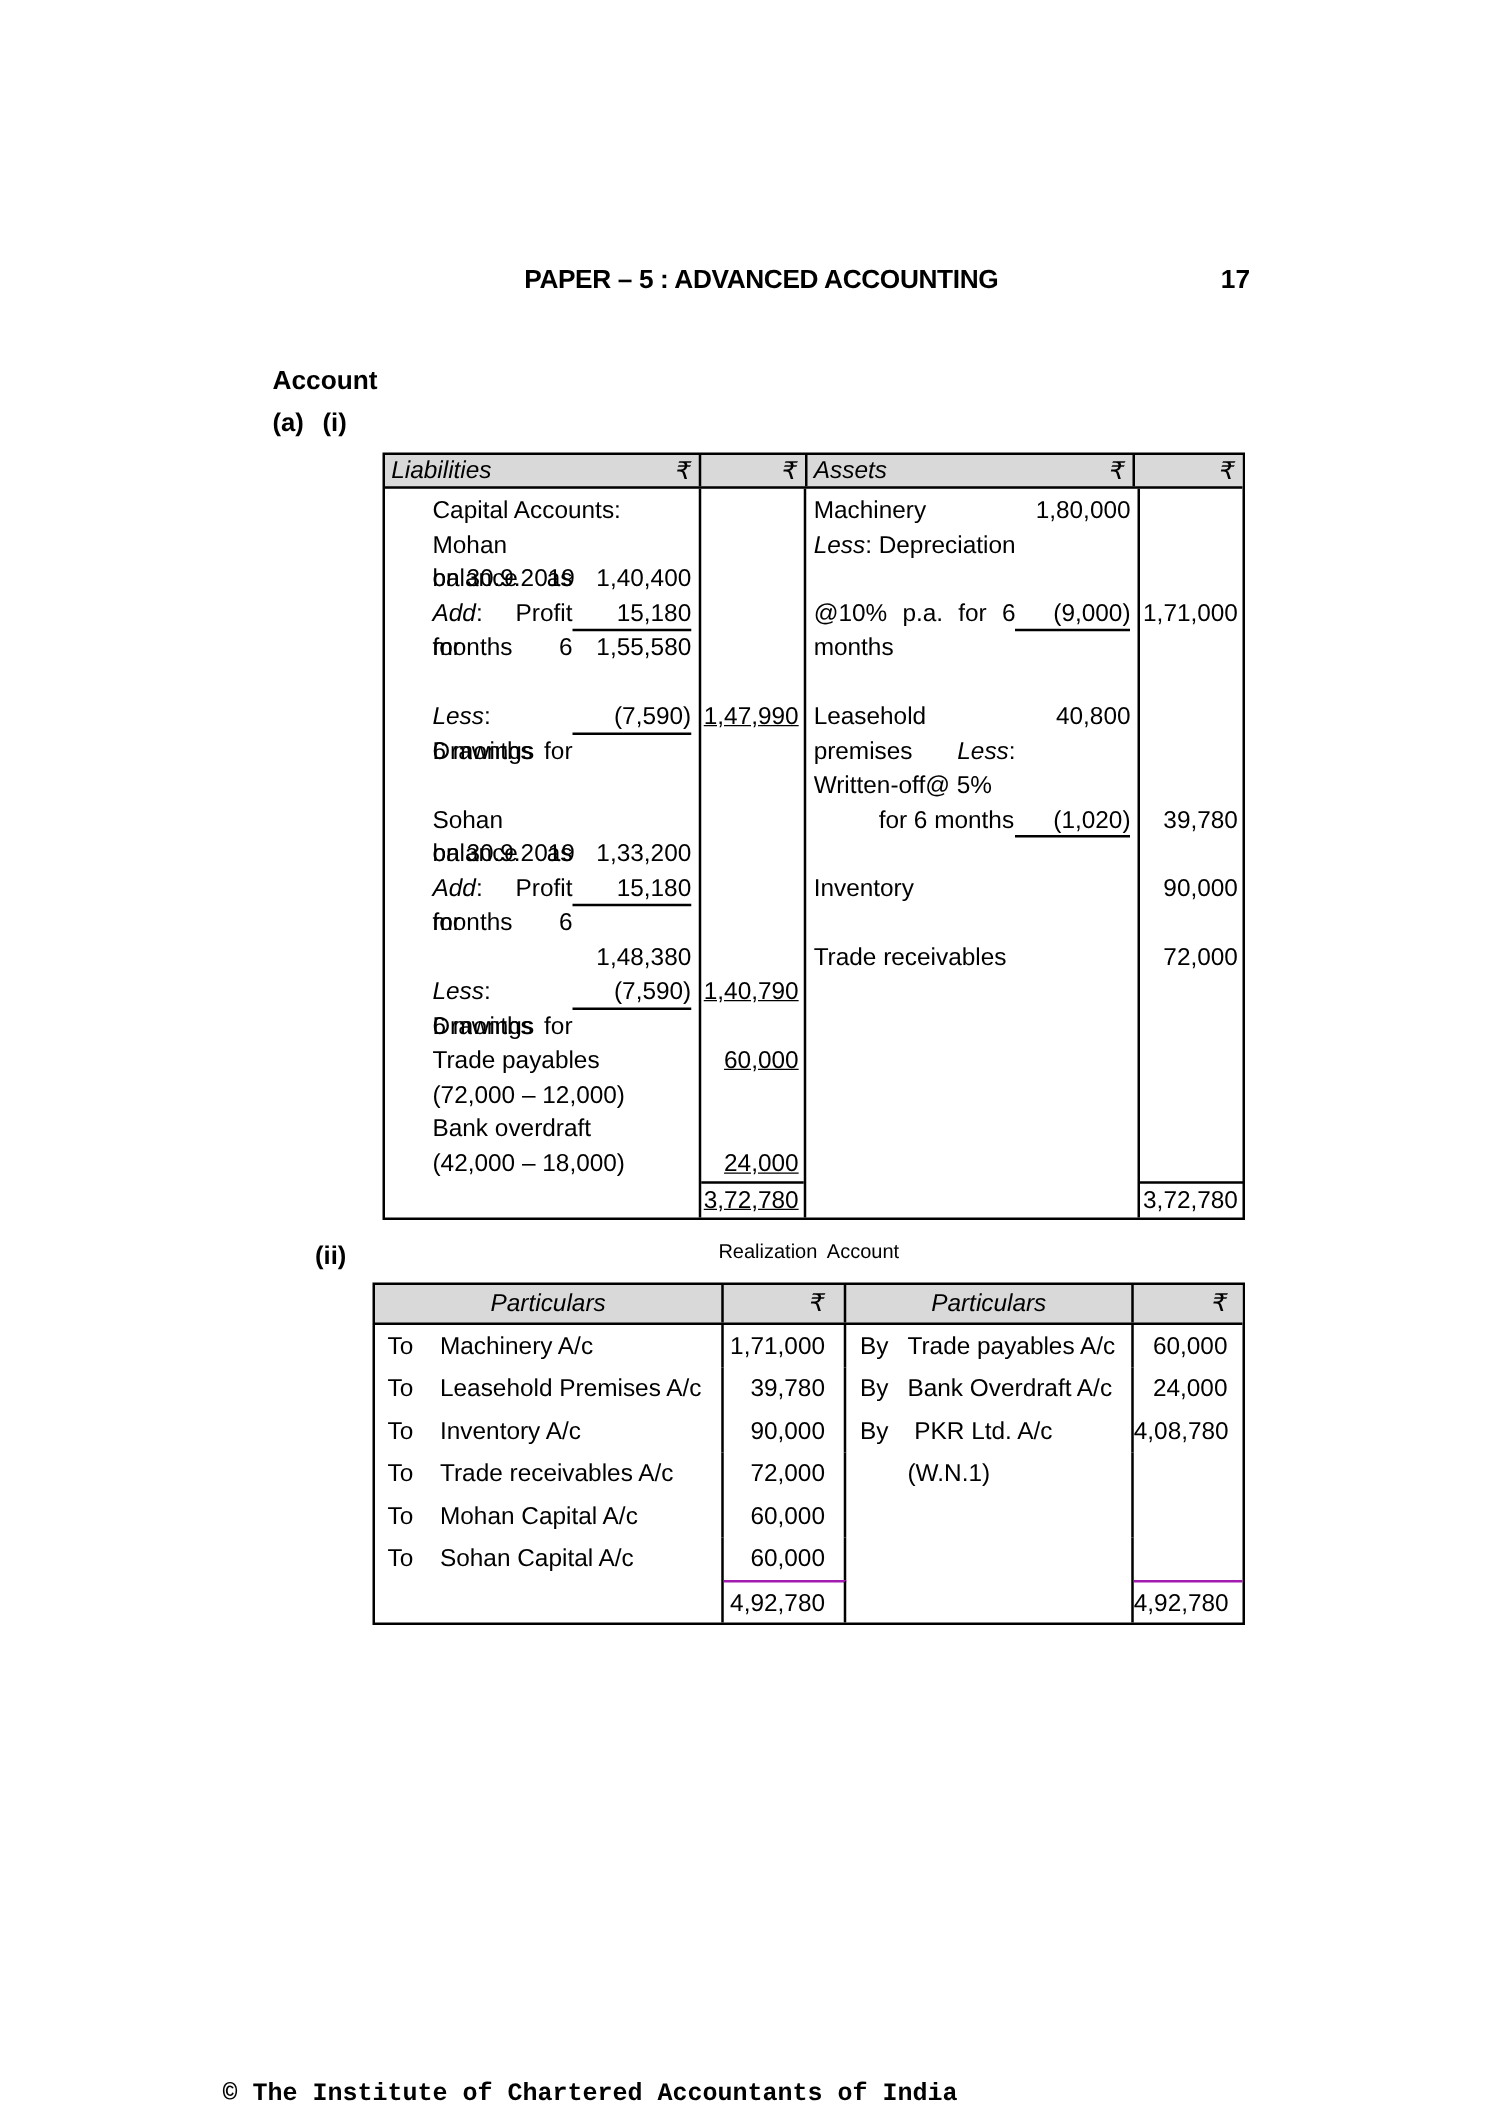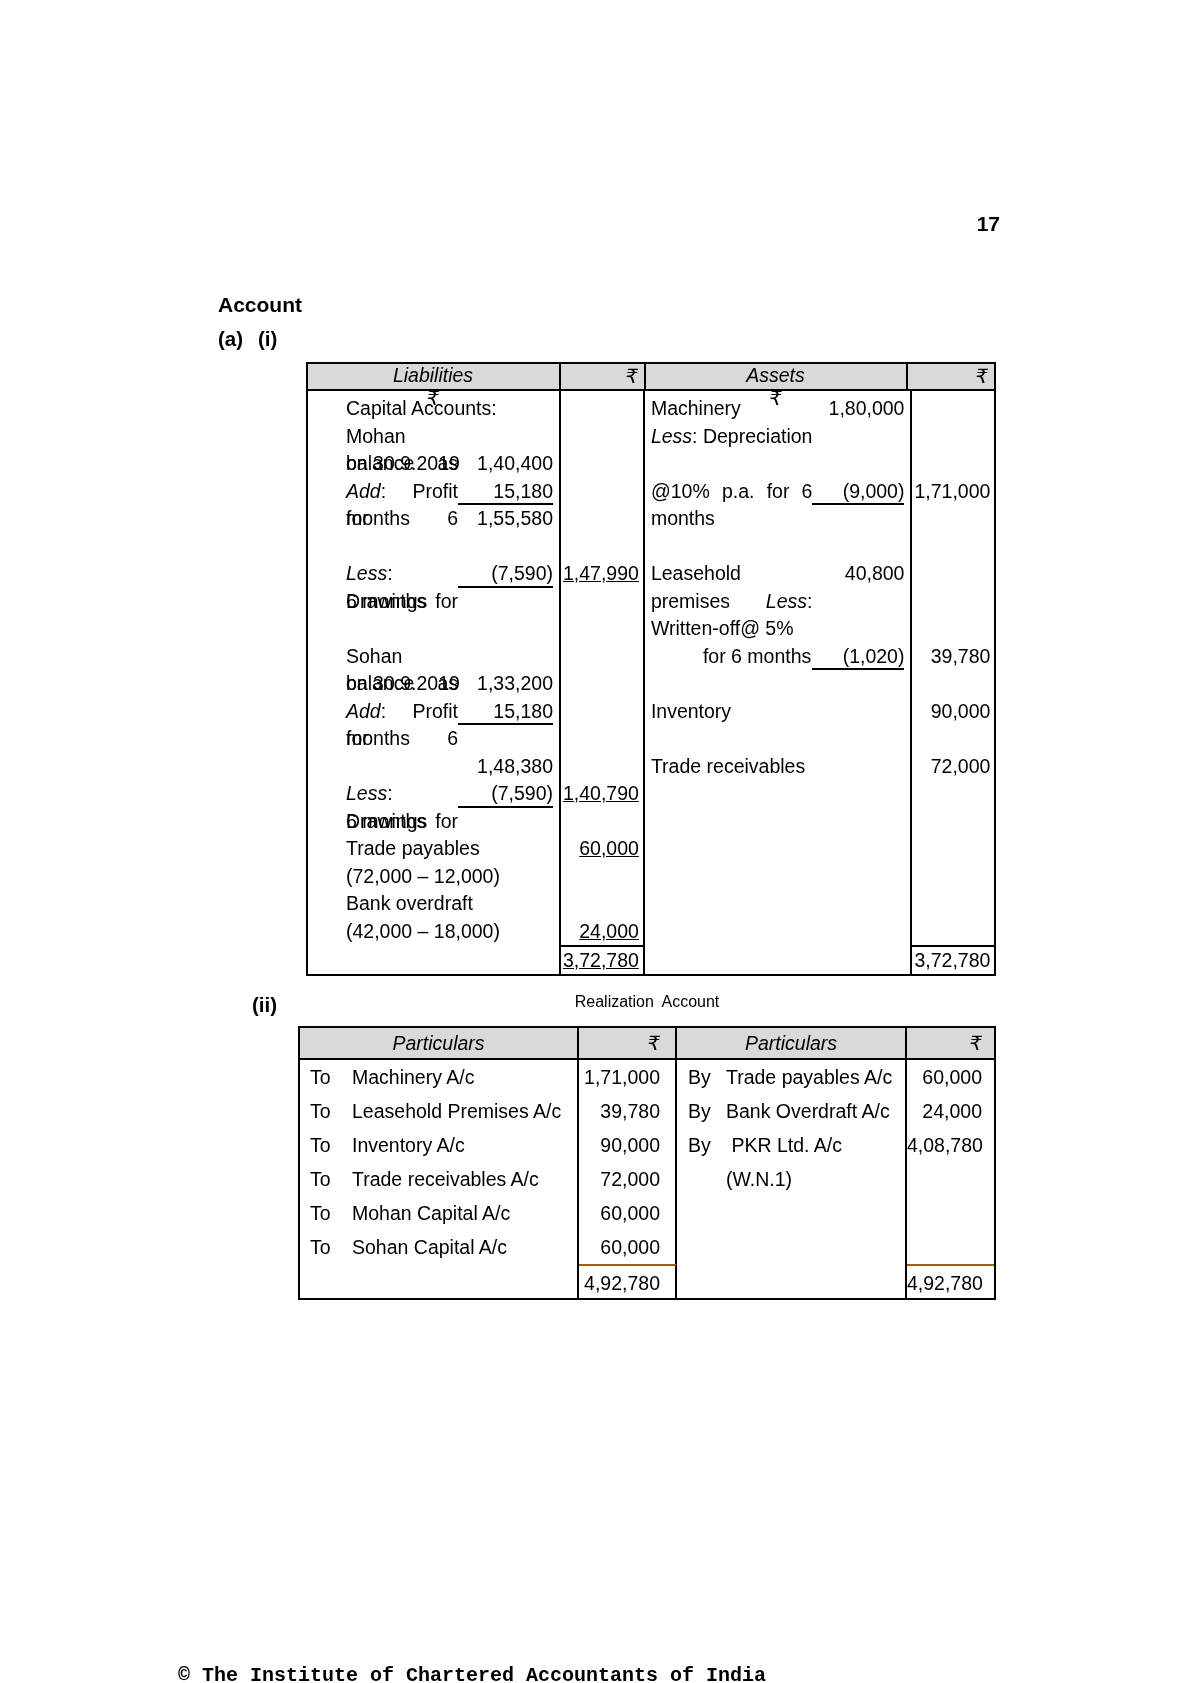--- a/index.html
+++ b/index.html
@@ -26,21 +26,21 @@
   .section2-label { position:absolute; left:252px; top:993px; font-weight:bold; font-size:20.5px; }
   .rz-title { position:absolute; left:298px; top:993px; width:698px; text-align:center; font-weight:normal; font-size:16px; word-spacing:4px; }
 
   .footer { position:absolute; left:138px; top:1664px; font-family:Liberation Mono, monospace; font-weight:bold; font-size:20px;margin-left:40px; }
 
   
   .bs-table { position:absolute; left:306px; top:362px; width:690px; height:614px; border:2px solid #000; }
   .bs-head { display:flex; height:27px; background:#d9d9d9; border-bottom:2px solid #000; }
   .bs-hc { display:flex; align-items:center; padding:0 6px 0 5px; border-right:2px solid #000; }
   .bs-hc:last-child { border-right:none; }
-  .bs-hc.lab { justify-content:space-between;flex-direction:column; }
+  .bs-hc.lab { justify-content:space-between; }
   .bs-hc.amt { justify-content:flex-end; }
   .w1 { width:253px; } .w2 { width:85px; } .w3 { width:262px; } .w4 { width:86px; }
 
   .bs-body { display:flex; height:583px; }
   .bs-col { border-right:2px solid #000; padding-top:4px; }
   .bs-col:last-child { border-right:none; }
 
   .bs-line { display:flex; height:27.5px; line-height:27.5px; padding:0 6px 0 6px; }
   .bs-text { flex:1; white-space:nowrap; overflow:visible; }
   .bs-text.j { text-align:justify; text-align-last:justify; white-space:normal; }
@@ -66,26 +66,27 @@
   .rz-row { display:flex; height:34px; line-height:34px; }
   .rz-c { border-right:2px solid #000; white-space:nowrap; }
   .rz-c:last-child { border-right:none; }
   .rz-c.c1 { width:279px; display:flex; padding-left:10px; }
   .rz-c.c2 { width:98px; text-align:right; padding-right:15px; }
   .rz-c.c3 { width:230px; display:flex; padding-left:11px; }
   .rz-c.c4 { width:87px; text-align:right; padding-right:12px; }
   .rz-pre1 { width:42px; }
   .rz-pre2 { width:38px; }
   .rz-text { white-space:pre; }
-  .rz-c.rule { border-top:2px solid #a16207; }
+  .rz-c.rule { border-top:2px solid #a21caf; }
 </style>
 </head>
 <body>
 
 <div class="page-header">
+  <div class="title">PAPER – 5 : ADVANCED ACCOUNTING</div>
   <div class="pnum">17</div>
 </div>
 
 <div class="answer-label">Account</div>
 
 <div class="section-line">
   <span class="pa">(a)</span>
   <span class="pi">(i)</span>
 </div>
 

